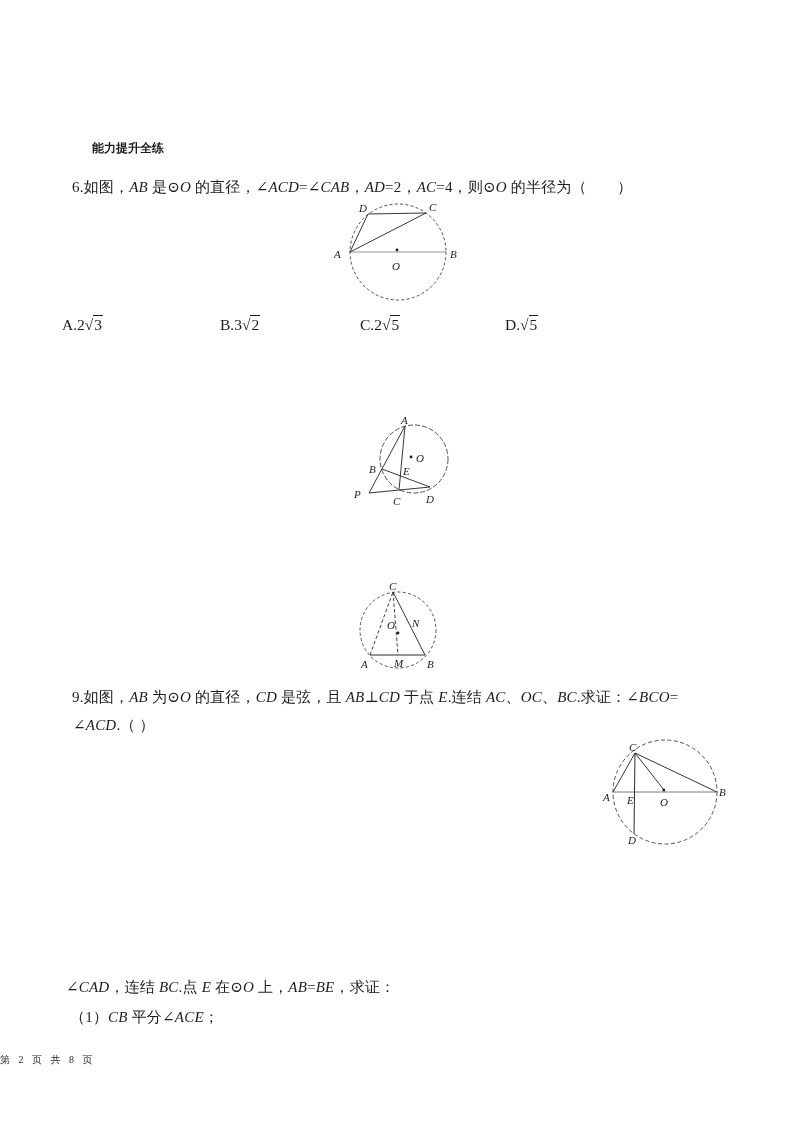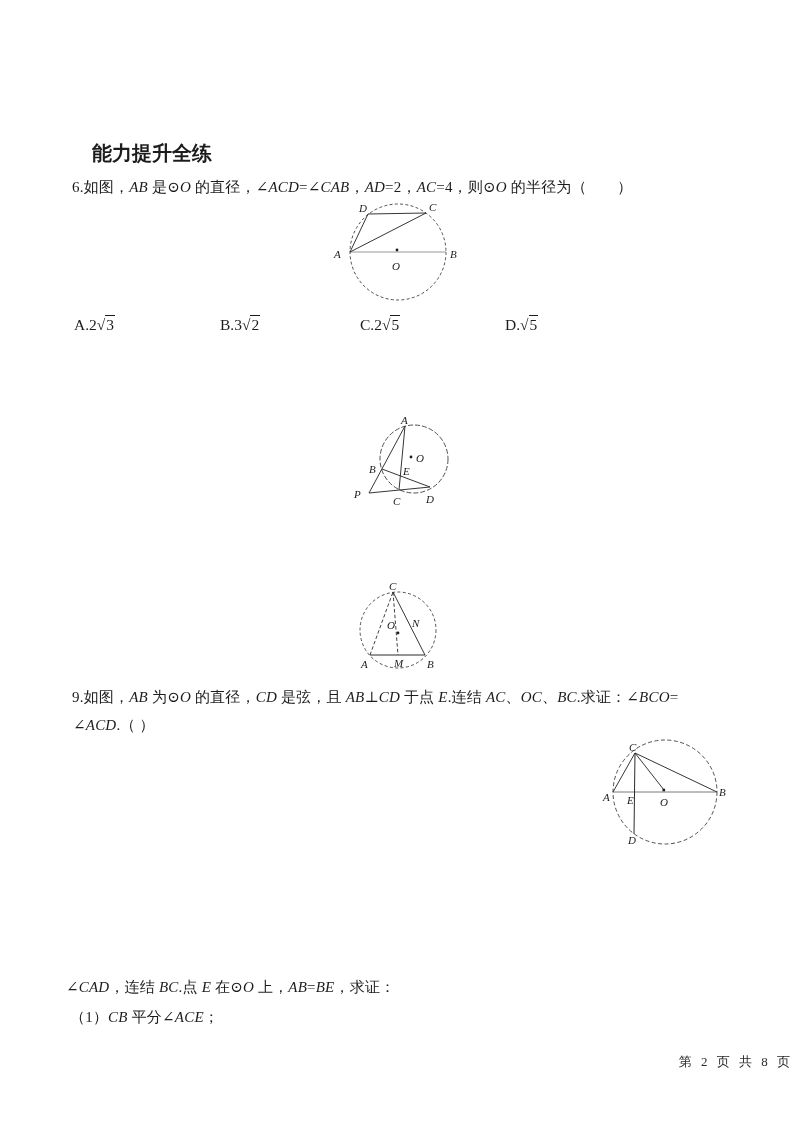--- a/index.html
+++ b/index.html
@@ -2,32 +2,32 @@
 <html><head>
 <meta charset="utf-8">
 <style>
   html,body{margin:0;padding:0;background:#ffffff;}
   .page{
     position:relative;width:793px;height:1122px;background:#ffffff;
     font-family:"Liberation Serif","DejaVu Serif",serif;color:#1c1c1c;overflow:hidden;
   }
   .heading{
     position:absolute;font-family:"Liberation Sans","DejaVu Sans",sans-serif;
-    font-weight:700;font-size:20px;line-height:1.2;white-space:nowrap;padding-left:24px;
+    font-weight:700;font-size:12px;line-height:1.2;white-space:nowrap;padding-left:24px;
   }
   .line{
     position:absolute;font-size:15px;line-height:1.25;white-space:nowrap;letter-spacing:.2px;
   }
   .line i{font-style:italic;}
   .option{position:absolute;top:316px;font-size:15.5px;white-space:nowrap;}
   .sqrt{white-space:nowrap;}
   .radicand{border-top:1.2px solid #1c1c1c;padding:0 1px;}
   .footer{
-    position:absolute;top:1053px;left:0;width:793px;text-align:right;
-    font-size:13px;letter-spacing:3px;color:#2a2a2a;
+    position:absolute;top:1053px;left:0;width:793px;text-align:left;
+    font-size:10px;letter-spacing:3px;color:#2a2a2a;
   }
   svg.fig{position:absolute;overflow:visible;}
   svg.fig text{
     font-family:"Liberation Serif","DejaVu Serif",serif;
     font-style:italic;font-size:11px;fill:#1c1c1c;
   }
 </style>
 </head>
 <body>
 
@@ -44,21 +44,21 @@
     <line x1="36" y1="16" x2="94" y2="15" stroke="#2b2b2b" stroke-width="0.95"></line>
     <line x1="18" y1="54" x2="94" y2="15" stroke="#2b2b2b" stroke-width="0.95"></line>
     <circle cx="65" cy="52" r="1.4" fill="#1c1c1c"></circle>
     <text x="2" y="60">A</text>
     <text x="118" y="60">B</text>
     <text x="97" y="13">C</text>
     <text x="27" y="14">D</text>
     <text x="60" y="72">O</text>
   </svg>
 
-  <span class="option" style="left:74px"><span>A.</span><span>2</span><span class="sqrt">√<span class="radicand">3</span></span></span>
+  <span class="option" style="left:62px"><span>A.</span><span>2</span><span class="sqrt">√<span class="radicand">3</span></span></span>
   <span class="option" style="left:220px"><span>B.</span><span>3</span><span class="sqrt">√<span class="radicand">2</span></span></span>
   <span class="option" style="left:360px"><span>C.</span><span>2</span><span class="sqrt">√<span class="radicand">5</span></span></span>
   <span class="option" style="left:505px"><span>D.</span><span></span><span class="sqrt">√<span class="radicand">5</span></span></span>
 
 
   <svg class="fig" style="left:350px;top:413px" width="125" height="100" viewBox="0 0 125 100">
     <circle cx="64" cy="46" r="34" fill="none" stroke="#3d3d3d" stroke-width="0.9" stroke-dasharray="5 2"></circle>
     <line x1="55" y1="13" x2="19" y2="80" stroke="#2b2b2b" stroke-width="0.95"></line>
     <line x1="19" y1="80" x2="80" y2="74" stroke="#2b2b2b" stroke-width="0.95"></line>
     <line x1="55" y1="13" x2="49" y2="77" stroke="#2b2b2b" stroke-width="0.95"></line>

